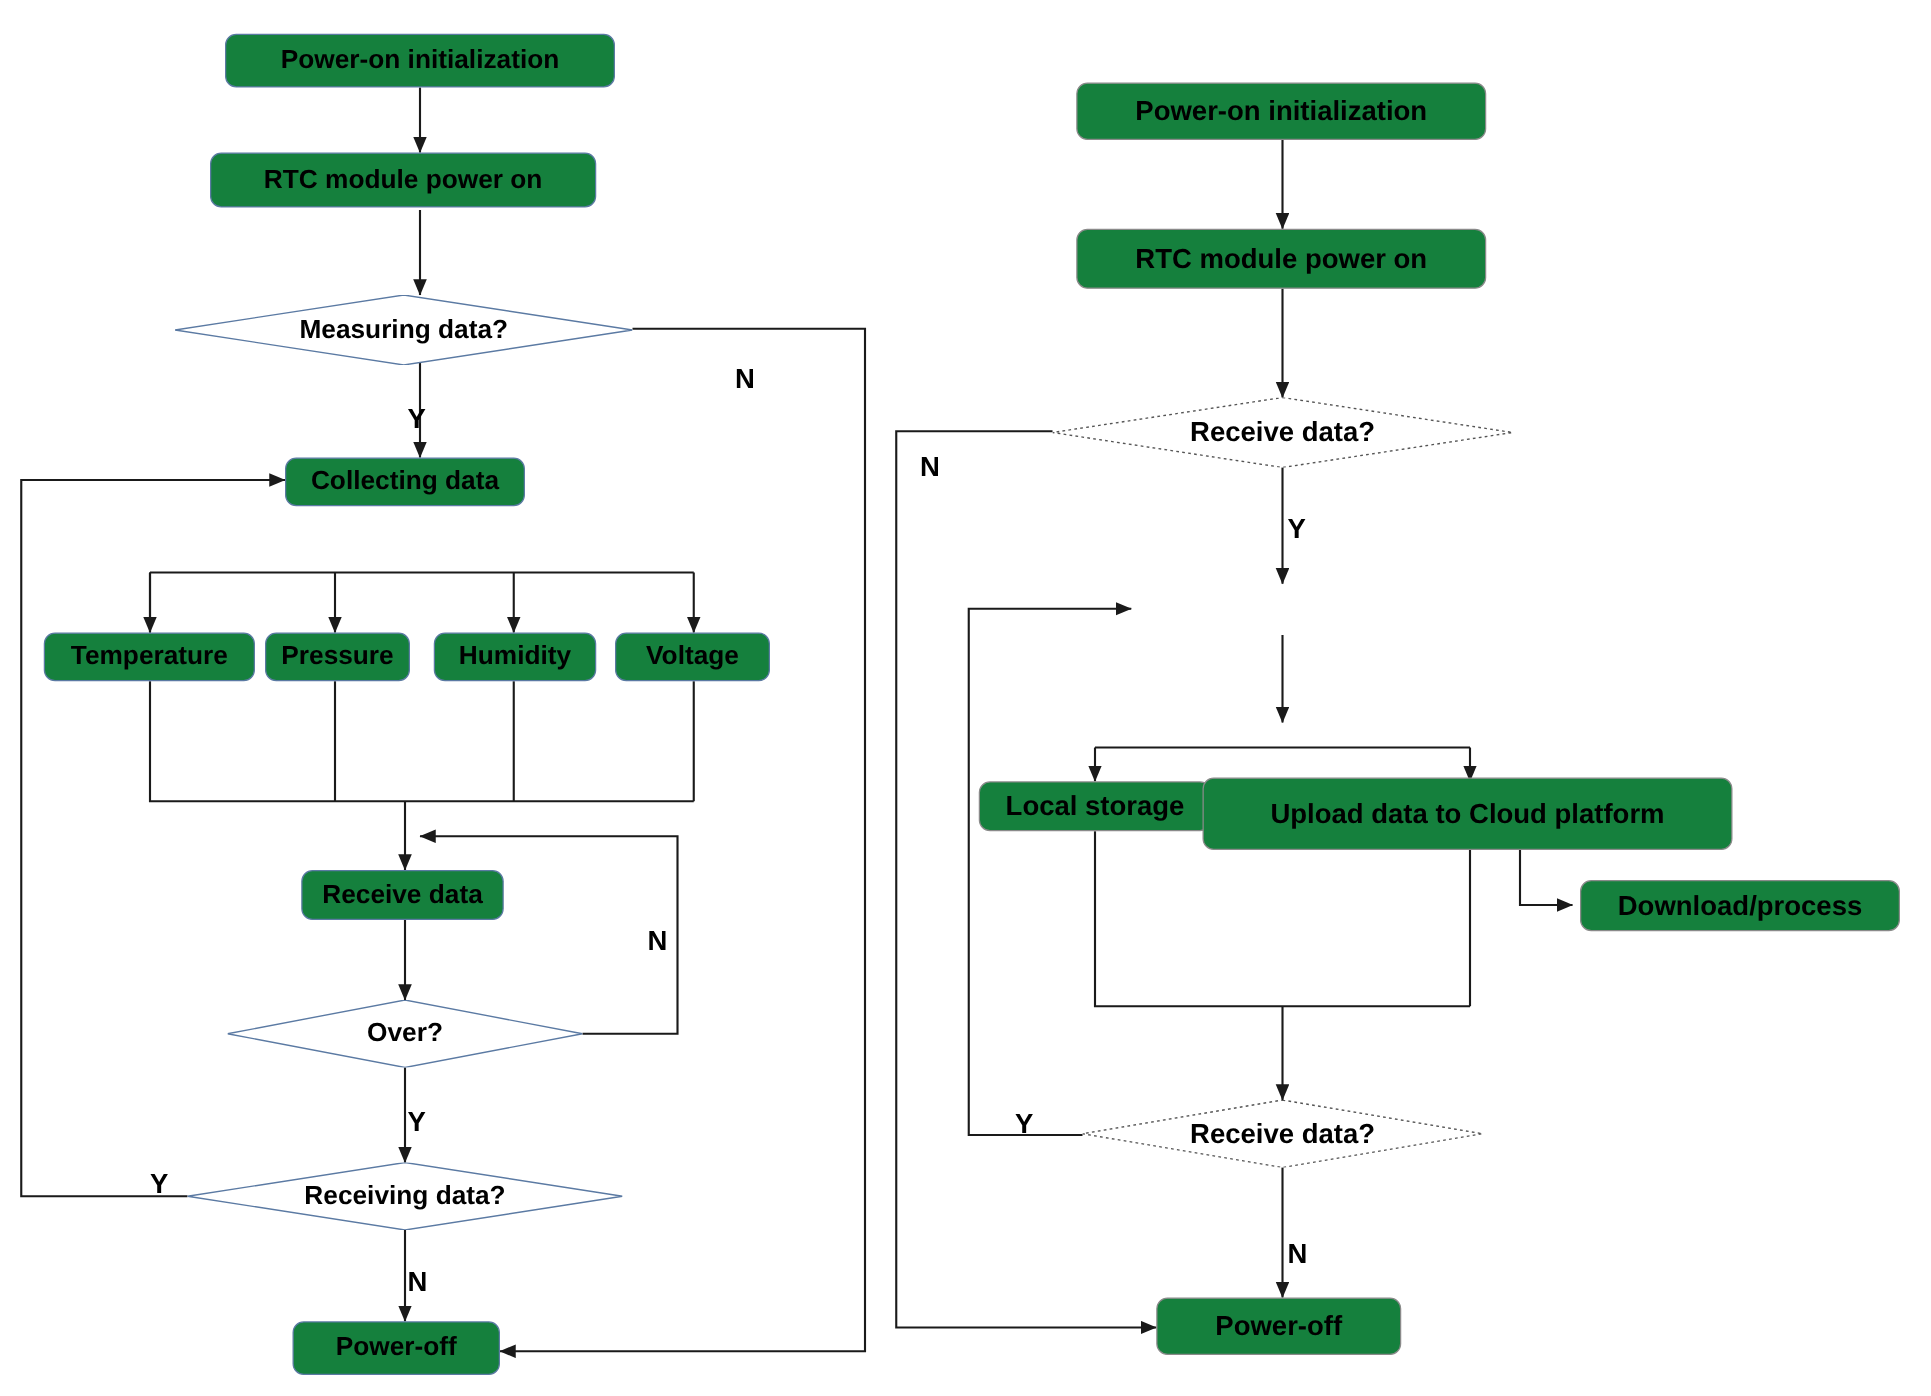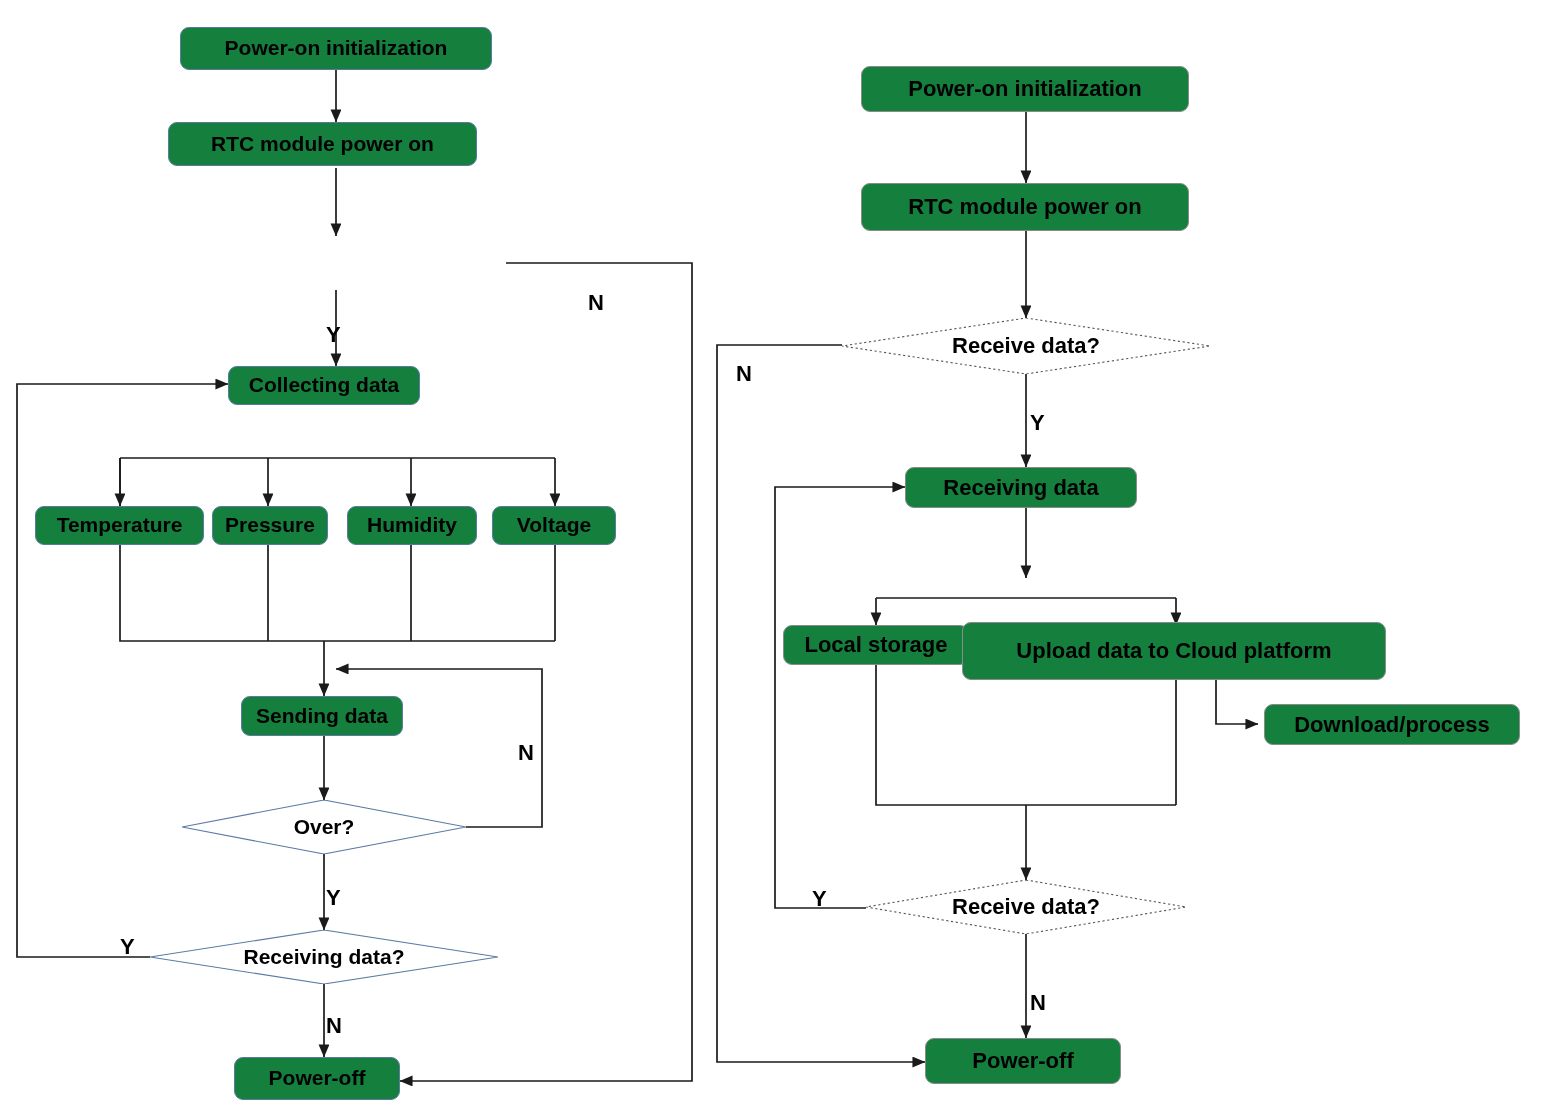--- a/index.html
+++ b/index.html
@@ -77,29 +77,35 @@
 
       <path d="M876,598 L1176,598"></path>
       <path d="M876,665 L876,805 L1176,805 M1176,665 L1176,805"></path>
     </g>
   </svg>
 
   <div class="node left" style="left:180px;top:27px;width:312px;height:43px;font-size:21px;">Power-on initialization</div>
 
   <div class="node left" style="left:168px;top:122px;width:309px;height:44px;font-size:21px;">RTC module power on</div>
 
+  <div class="diamond" style="left:140px;top:236px;width:366px;height:56px;font-size:21px;">
+    <svg class="dshape" viewBox="0 0 366 56" preserveAspectRatio="none">
+      <polygon points="183,0 366,28 183,56 0,28" fill="#fff" stroke="#5b7aa3" stroke-width="1.1"></polygon>
+    </svg>
+    <span>Measuring data?</span>
+  </div>
 
   <div class="node left" style="left:228px;top:366px;width:192px;height:39px;font-size:21px;">Collecting data</div>
 
   <div class="node left" style="left:35px;top:506px;width:169px;height:39px;font-size:21px;">Temperature</div>
   <div class="node left" style="left:212px;top:506px;width:116px;height:39px;font-size:21px;">Pressure</div>
   <div class="node left" style="left:347px;top:506px;width:130px;height:39px;font-size:21px;">Humidity</div>
   <div class="node left" style="left:492px;top:506px;width:124px;height:39px;font-size:21px;">Voltage</div>
 
-  <div class="node left" style="left:241px;top:696px;width:162px;height:40px;font-size:21px;">Sending data</div>
+  <div class="node left" style="left:241px;top:696px;width:162px;height:40px;font-size:21px;">Receive data</div>
 
   <div class="diamond" style="left:182px;top:800px;width:284px;height:54px;font-size:21px;">
     <svg class="dshape" viewBox="0 0 284 54" preserveAspectRatio="none">
       <polygon points="142,0 284,27 142,54 0,27" fill="#fff" stroke="#5b7aa3" stroke-width="1.1"></polygon>
     </svg>
     <span>Over?</span>
   </div>
 
   <div class="diamond" style="left:150px;top:930px;width:348px;height:54px;font-size:21px;">
     <svg class="dshape" viewBox="0 0 348 54" preserveAspectRatio="none">
@@ -121,21 +127,20 @@
 
   <div class="node right" style="left:861px;top:183px;width:328px;height:48px;font-size:22px;">RTC module power on</div>
 
   <div class="diamond" style="left:842px;top:318px;width:368px;height:56px;font-size:22px;">
     <svg class="dshape" viewBox="0 0 368 56" preserveAspectRatio="none">
       <polygon points="184,0 368,28 184,56 0,28" fill="#fff" stroke="#555" stroke-width="1.1" stroke-dasharray="2.2 2.6"></polygon>
     </svg>
     <span>Receive data?</span>
   </div>
 
-  <div class="node right" style="left:905px;top:467px;width:232px;height:41px;font-size:22px;">Receiving data</div>
 
   <div class="node right" style="left:783px;top:625px;width:186px;height:40px;font-size:22px;">Local storage</div>
 
   <div class="node right" style="left:962px;top:622px;width:424px;height:58px;font-size:22px;">Upload data to Cloud platform</div>
 
   <div class="node right" style="left:1264px;top:704px;width:256px;height:41px;font-size:22px;">Download/process</div>
 
   <div class="diamond" style="left:866px;top:880px;width:320px;height:54px;font-size:22px;">
     <svg class="dshape" viewBox="0 0 320 54" preserveAspectRatio="none">
       <polygon points="160,0 320,27 160,54 0,27" fill="#fff" stroke="#555" stroke-width="1.1" stroke-dasharray="2.2 2.6"></polygon>

